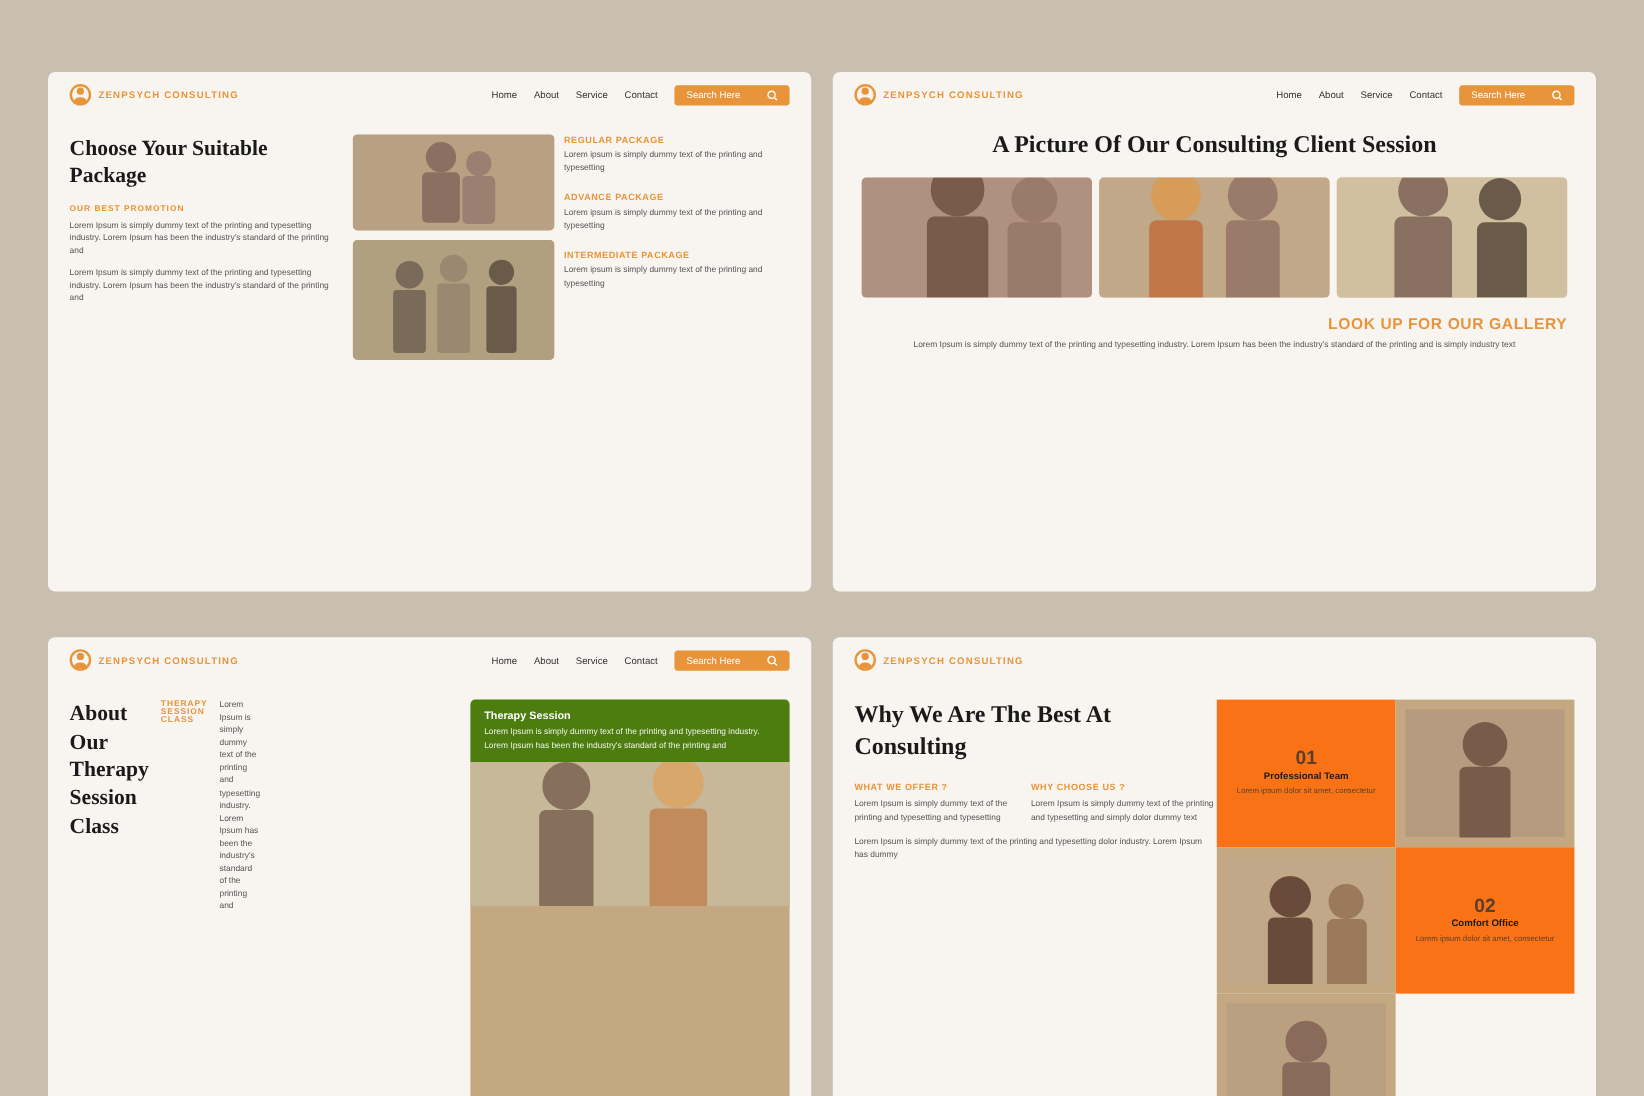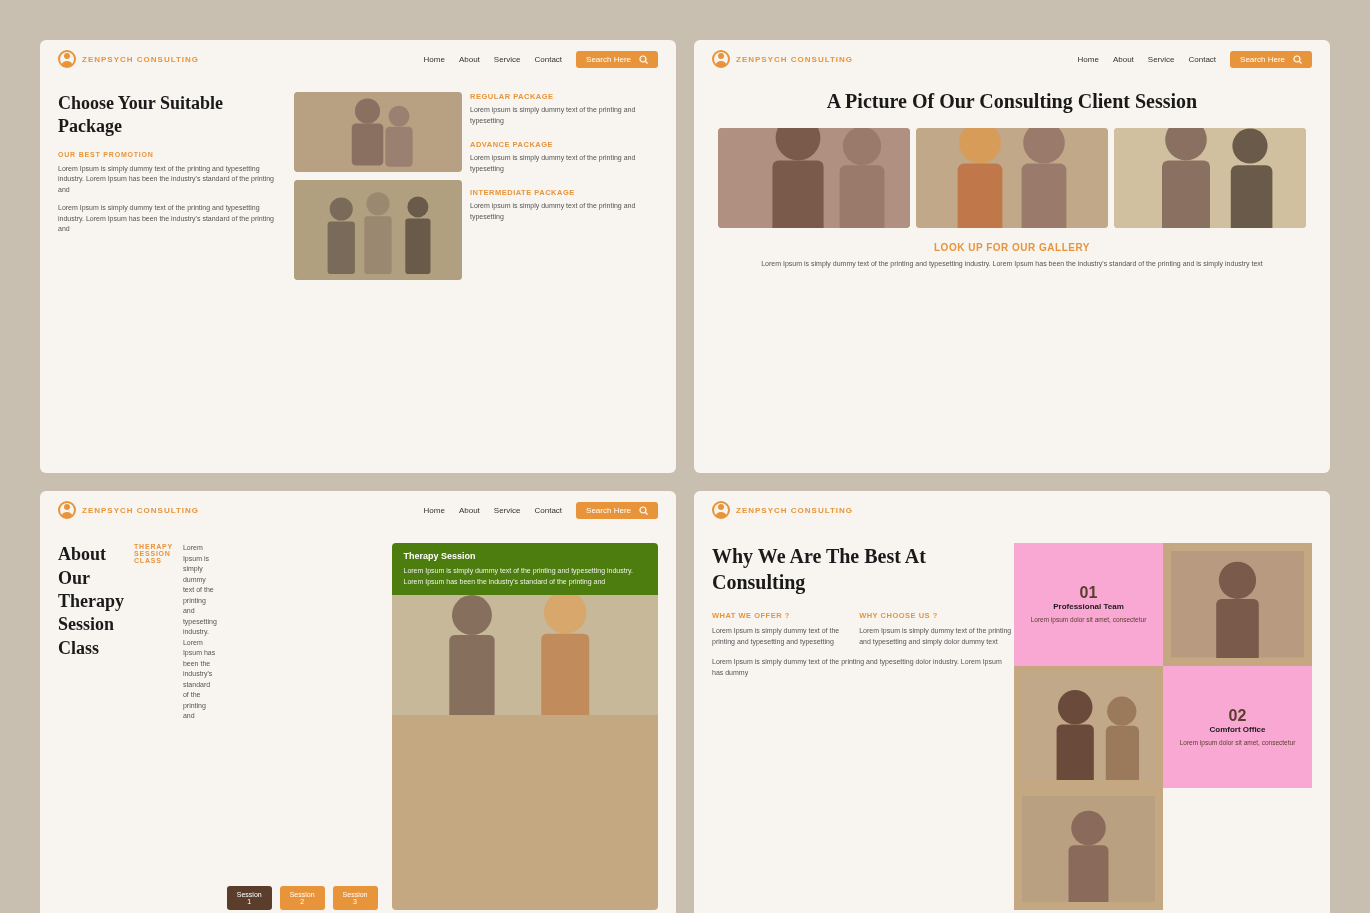--- a/index.html
+++ b/index.html
@@ -15,20 +15,21 @@
       font-family: 'Georgia', serif;
     }
 
     .slide {
       background: #f8f5f0;
       border-radius: 6px;
       overflow: hidden;
       position: relative;
       display: flex;
       flex-direction: column;
+      margin-top: 20px;
     }
 
     
     .nav {
       display: flex;
       align-items: center;
       padding: 10px 18px;
       border-bottom: none;
       gap: 12px;
     }
@@ -60,21 +61,21 @@
     .nav-search-btn {
       background: #e8943a;
       color: white;
       border: none;
       padding: 4px 10px;
       border-radius: 3px;
       font-size: 8px;
       cursor: pointer;
       display: flex;
       align-items: center;
-      gap: 8px;
+      gap: 22px;
       font-family: Arial, sans-serif;
     }
 
     
     .slide-1 .slide-body {
       display: flex;
       padding: 14px 18px;
       gap: 8px;
       flex: 1;
     }
@@ -165,26 +166,26 @@
       margin-bottom: 14px;
       height: 100px;
     }
     .gallery-img {
       flex: 1;
       border-radius: 4px;
       background: #c4a882;
       overflow: hidden;
     }
     .slide-2 .gallery-label {
-      font-size: 10px;
+      font-size: 13px;
       font-weight: 700;
       color: #e8943a;
       text-transform: uppercase;
       letter-spacing: 0.5px;
-      text-align: center;
+      text-align: right;
       margin-bottom: 6px;
       font-family: Arial, sans-serif;
     }
     .slide-2 .gallery-desc {
       font-size: 7px;
       color: #555;
       text-align: center;
       line-height: 1.5;
       font-family: Arial, sans-serif;
     }
@@ -323,21 +324,21 @@
       font-family: Arial, sans-serif;
     }
     .slide-4 .right-col {
       flex: 1;
       display: grid;
       grid-template-columns: 1fr 1fr;
       grid-template-rows: 1fr 1fr 1fr;
       gap: 0;
     }
     .feature-box {
-      background: #f9a8d4;
+      background: #f97316;
       display: flex;
       flex-direction: column;
       align-items: center;
       justify-content: center;
       padding: 8px;
       text-align: center;
     }
     .feature-box.img-box {
       background: #c4a882;
       overflow: hidden;

